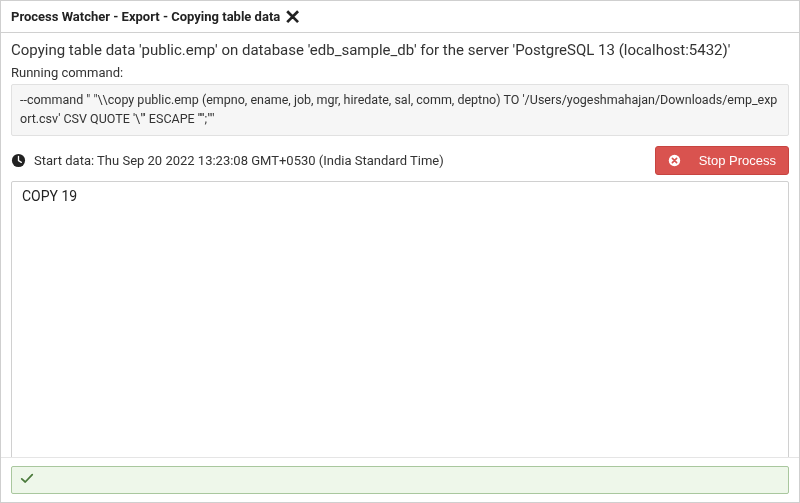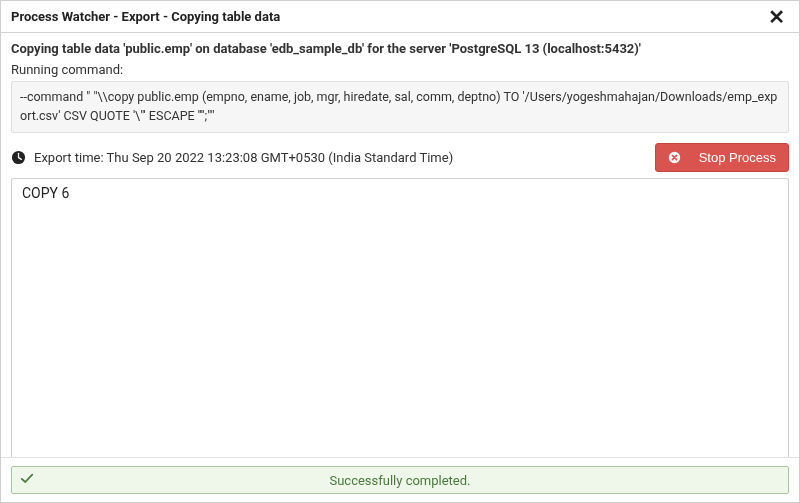--- a/index.html
+++ b/index.html
@@ -10,44 +10,43 @@
     color: #222;
     background: #fff;
     width: 800px;
     height: 503px;
     overflow: hidden;
     border: 1px solid #cfcfcf;
   }
   .header {
     display: flex;
     align-items: center;
-    justify-content: space-between;
+    justify-content: flex-start;
     height: 32px;
     padding: 0 10px;
     border-bottom: 1px solid #d0d0d0;
     background: #fff;
   }
   .header-title {
     font-weight: 700;
     font-size: 13px;
     color: #222;
   }
   .close-btn {
     font-size: 20px;
     font-weight: 700;
     line-height: 1;
     cursor: pointer;
     color: #222;
     padding: 0 4px;
   }
   .description {
     padding: 8px 10px 2px 10px;
-    font-size: 13px;
-    color: #333;
-    font-weight: bold;
+    font-size: 15px;
+    color: #333;
   }
   .running-label {
     padding: 4px 15px 4px 10px;
     font-size: 13px;
     color: #333;
   }
   .command-box {
     margin: 0 10px 6px 10px;
     padding: 6px 8px;
     background: #f6f6f6;
@@ -161,43 +160,42 @@
 <div class="command-box">--command " "\\copy public.emp (empno, ename, job, mgr, hiredate, sal, comm, deptno) TO '/Users/yogeshmahajan/Downloads/emp_export.csv' CSV QUOTE '\"' ESCAPE '''';""</div>
 
 <div class="time-row">
   <span class="clock-icon">
     <svg viewBox="0 0 16 16" width="15" height="15">
           <circle cx="8" cy="8" r="7" fill="#222"></circle>
           <path d="M8 3.5 V8.2 L11 10" stroke="#fff" stroke-width="1.4" fill="none" stroke-linecap="round"></path>
         </svg>
   </span>
   <span class="start-time">
-    <span>Export time:</span>
+    <span>Start data:</span>
     <span> </span>
     <span>Thu Sep 20 2022 13:23:08 GMT+0530 (India Standard Time)</span>
   </span>
   <button class="stop-btn">
     <span>
       <svg viewBox="0 0 16 16" width="13" height="13">
             <circle cx="8" cy="8" r="7" fill="#fff"></circle>
             <path d="M5.4 5.4 L10.6 10.6 M10.6 5.4 L5.4 10.6" stroke="#d9534f" stroke-width="2" stroke-linecap="round"></path>
           </svg>
     </span>
     <span>Stop Process</span>
   </button>
 </div>
 
 <div class="log-box">
-  <div>COPY 6</div>
+  <div>COPY 19</div>
 </div>
 
 <div class="footer">
   <div class="status-bar">
     <span class="status-check">
       <svg viewBox="0 0 16 16" width="14" height="14">
             <path d="M2 8.5 L6 12 L14 3.5" stroke="#4a7a3b" stroke-width="2" fill="none" stroke-linecap="round" stroke-linejoin="round"></path>
           </svg>
     </span>
-    <span class="status-text">Successfully completed.</span>
   </div>
 </div>
 
 </div>
 
 </body></html>

